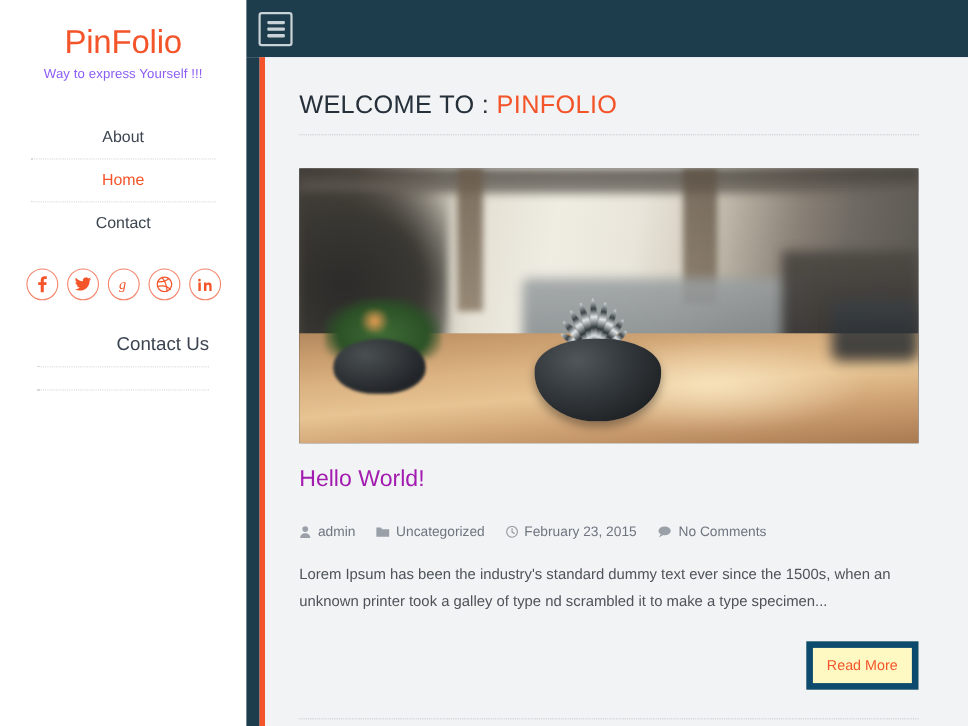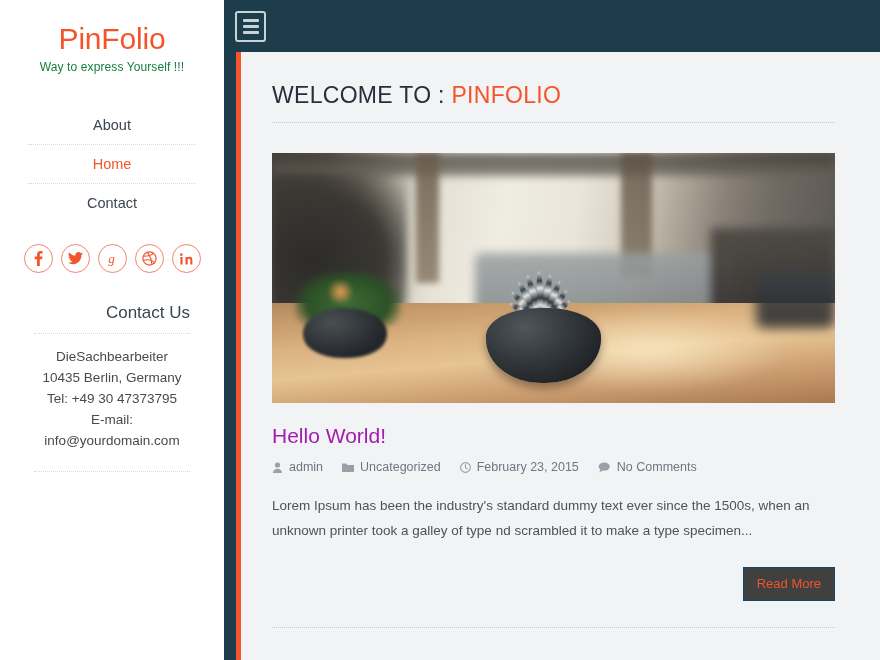--- a/index.html
+++ b/index.html
@@ -22,21 +22,21 @@
   }
   .site-title {
     font-size: 30px;
     color: #f4542a;
     font-weight: 400;
     letter-spacing: -0.2px;
     line-height: 34px;
   }
   .site-tagline {
     font-size: 12px;
-    color: #15803d;
+    color: #8b5cf6;
     margin-top: 4px;
     letter-spacing: 0.1px;
   }
   .nav { margin-top: 32px; padding: 0 28px; }
   .nav-item {
     list-style: none;
     font-size: 14.5px;
     color: #3b4450;
     padding: 11px 0 11px;
     border-bottom: 1px dotted #d8d8d8;
@@ -268,39 +268,39 @@
     cursor: pointer;
   }
   .post-meta {
     margin-top: 12px;
     display: flex;
     align-items: center;
     gap: 19px;
     font-size: 12.5px;
     color: #6f7680;
   }
-  .meta-item { display: flex; align-items: center; gap: 6px; cursor: pointer; }
+  .meta-item { display: flex; align-items: center; gap: 6px; cursor: pointer; margin-top: 16px; }
   .meta-item svg { display:block; fill:#9aa0a8; }
 
   .post-excerpt {
     margin-top: 19px;
     font-size: 13.5px;
     line-height: 25px;
     color: #4d5358;
     max-width: 552px;
   }
   .readmore-row {
     margin-top: 24px;
     display: flex; justify-content: flex-end;
   }
   .readmore {
     font-size: 13px;
     color: #f4542a;
-    background: #404040;
-    border: 1px solid #0c4a6e;
+    background: #fef9c3;
+    border: 6px solid #0c4a6e;
     padding: 8px 13px 9px;
     cursor: pointer;
     font-family: "Liberation Sans", sans-serif;
   }
   .post-divider {
     margin-top: 26px;
     border-top: 1px dotted #c6c9cd;
   }
 </style>
 </head>
@@ -342,27 +342,20 @@
       </a>
       <a class="social">
         <svg width="13" height="13" viewBox="0 0 13 13">
             <path fill="#f4542a" d="M2.55 12.5H.35V4.9h2.2v7.6zM1.45 3.9A1.28 1.28 0 1 1 1.45 1.35a1.28 1.28 0 0 1 0 2.55zM12.5 12.5h-2.2V8.8c0-.88-.02-2-1.22-2-1.22 0-1.41.95-1.41 1.94v3.76h-2.2V4.9h2.11v1.04h.03c.3-.56 1.02-1.15 2.1-1.15 2.24 0 2.66 1.47 2.66 3.39v4.32z"></path>
           </svg>
       </a>
     </div>
 
     <div class="contact-head">Contact Us</div>
     <div class="contact-rule"></div>
-    <div class="contact-lines">
-      <div>DieSachbearbeiter</div>
-      <div>10435 Berlin, Germany</div>
-      <div>Tel: +49 30 47373795</div>
-      <div>E-mail:</div>
-      <div>info@yourdomain.com</div>
-    </div>
 
     <div class="credit-rule"></div>
   </aside>
 
   <section class="right">
 
     <div class="topbar">
       <button class="menu-btn" title="Toggle navigation">
         <i></i>
         <i></i>

